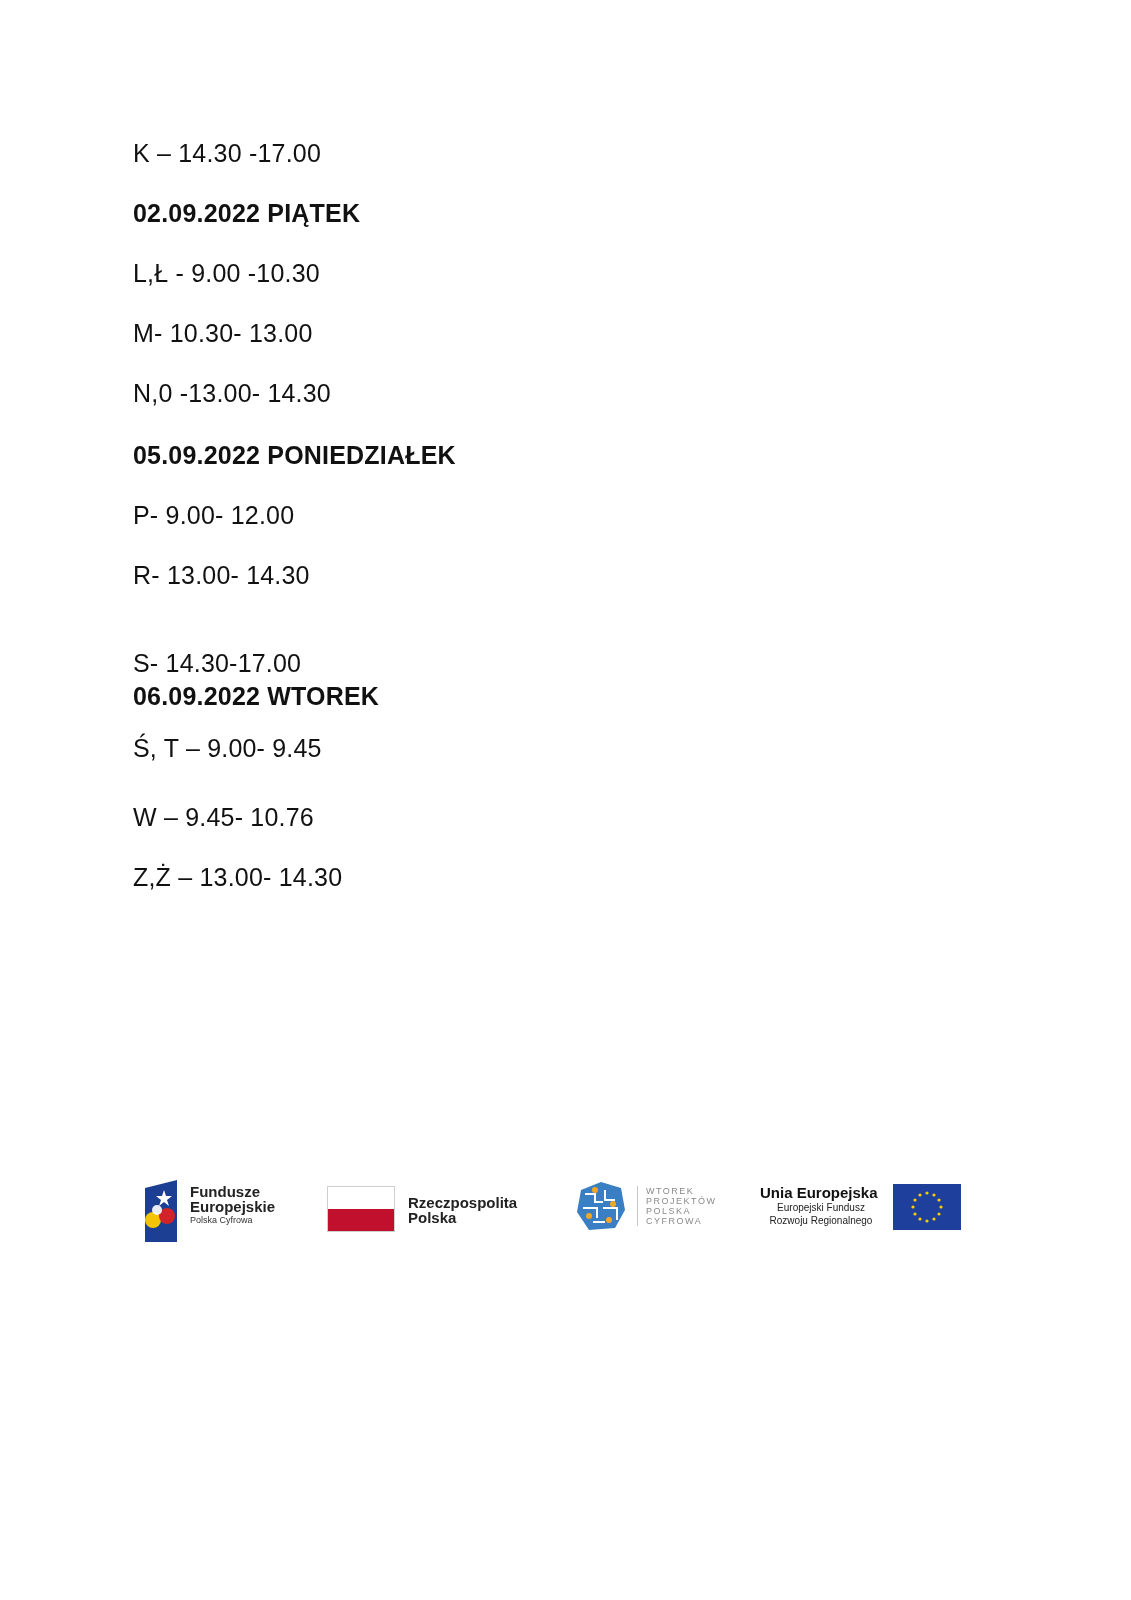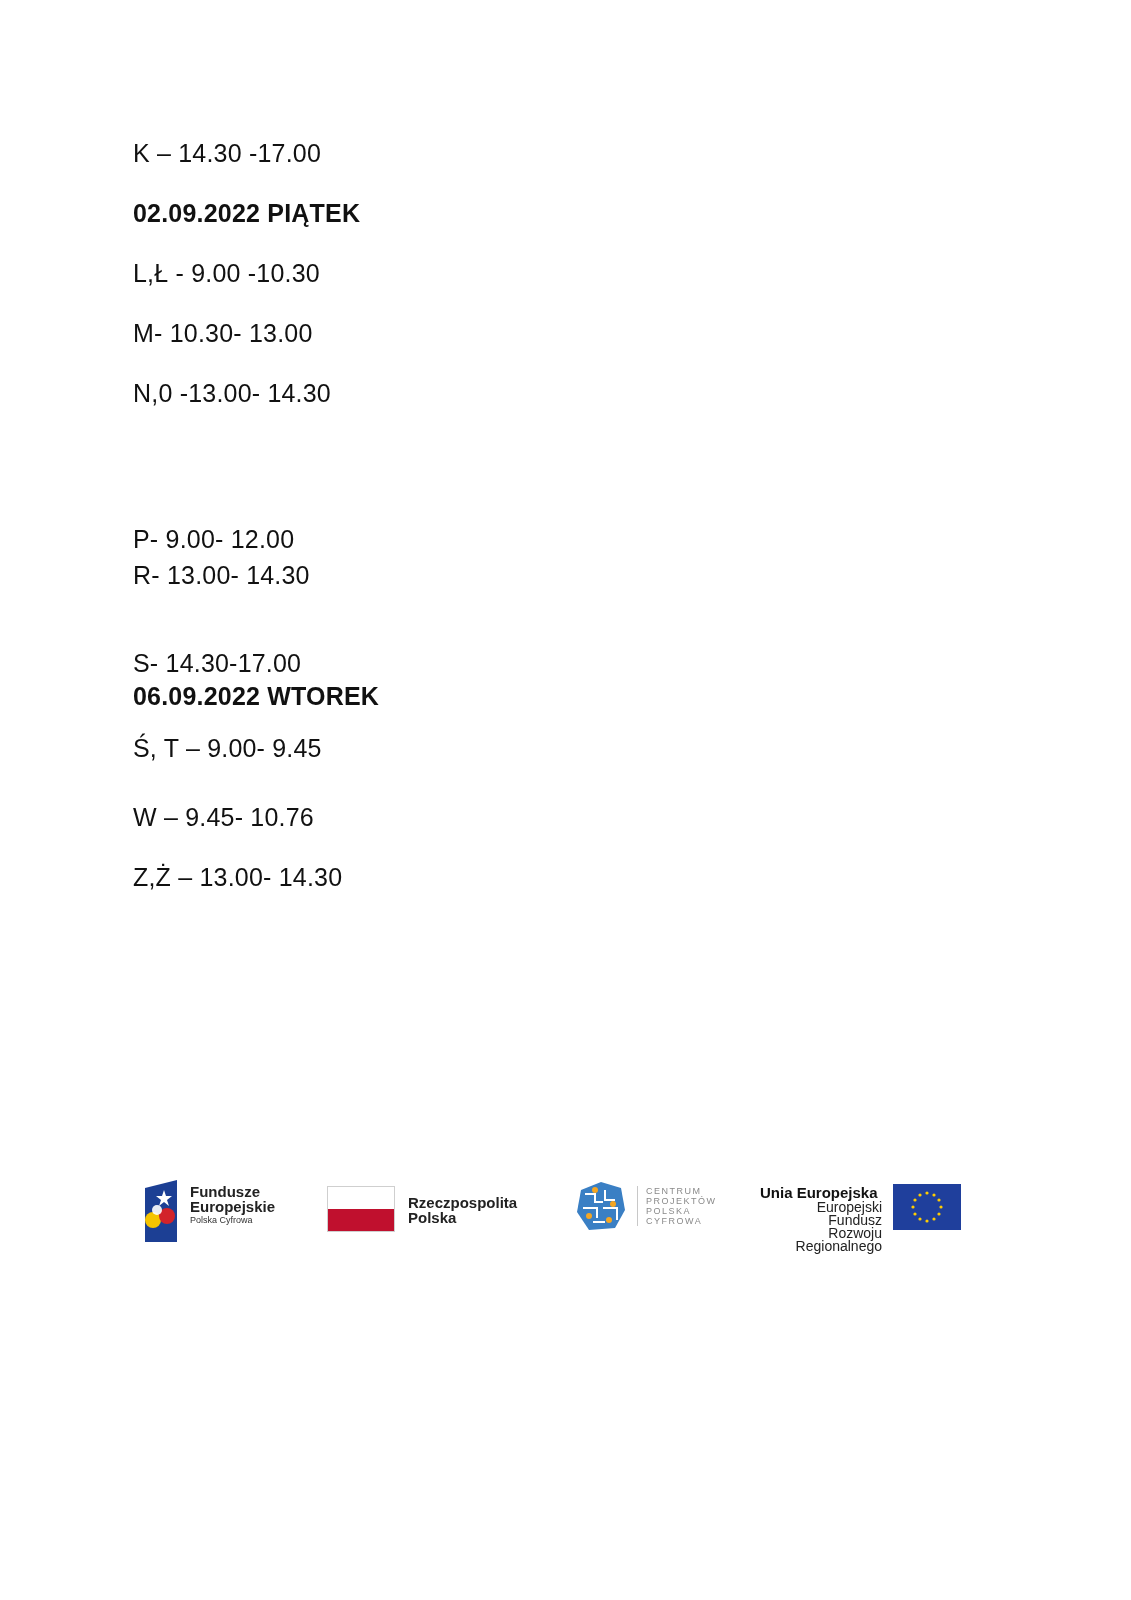--- a/index.html
+++ b/index.html
@@ -7,32 +7,33 @@
     .page { position: absolute; left: 0; top: 0; width: 1131px; height: 1600px; border-radius: 12px; }
     .line { position: absolute; left: 133px; font-size: 25px; line-height: 30px; white-space: nowrap; letter-spacing: 0.2px; }
     .line.bold { font-weight: bold; }
     .footer { position: absolute; top: 1192px; left: 130px; width: 860px; height: 70px; }
     .logo { position: absolute; top: 0; height: 70px; }
     .fe-text .t1 { font-size: 15px; font-weight: bold; line-height: 15px; color: #222; }
     .fe-text .t2 { font-size: 9px; line-height: 12px; color: #333; }
     .rp-text { font-size: 15px; font-weight: bold; line-height: 15px; color: #222; }
     .cp-text { font-size: 9px; letter-spacing: 1.5px; line-height: 10px; color: #8a8a8a; }
     .ue-title { font-size: 15px; font-weight: bold; line-height: 17px; color: #111; }
-    .ue-sub { font-size: 14px; line-height: 13px; color: #222; text-align: right; }
+    .ue-sub { font-size: 10px; line-height: 13px; color: #222; text-align: center; }
   </style>
 </head>
 <body>
 
 <div class="page">
   <div class="line" style="top:138px">K – 14.30 -17.00</div>
   <div class="line bold" style="top:198px">02.09.2022 PIĄTEK</div>
   <div class="line" style="top:258px">L,Ł - 9.00 -10.30</div>
   <div class="line" style="top:318px">M- 10.30- 13.00</div>
   <div class="line" style="top:378px">N,0 -13.00- 14.30</div>
-  <div class="line" style="top:524px">P- 9.00- 12.00</div>
+  <div class="line bold" style="top:440px">05.09.2022 PONIEDZIAŁEK</div>
+  <div class="line" style="top:500px">P- 9.00- 12.00</div>
   <div class="line" style="top:560px">R- 13.00- 14.30</div>
   <div class="line" style="top:648px">S- 14.30-17.00</div>
   <div class="line bold" style="top:681px">06.09.2022 WTOREK</div>
   <div class="line" style="top:733px">Ś, T – 9.00- 9.45</div>
   <div class="line" style="top:802px">W – 9.45- 10.76</div>
   <div class="line" style="top:862px">Z,Ż – 13.00- 14.30</div>
 
   <div class="footer">
 
     <div class="logo" style="left:15px; width:140px;">
@@ -65,21 +66,21 @@
       <svg width="52" height="52" viewBox="0 0 52 52" style="position:absolute; left:0; top:-12px;">
         <polygon points="6,10 26,2 46,8 50,30 40,48 14,50 2,32" fill="#3a7fc4"></polygon>
         <path d="M10,14 h10 v8 h8 M30,10 v10 h10 M8,28 h14 v10 M28,28 h14 v12 M18,42 h12" stroke="#ffffff" stroke-width="2" fill="none"></path>
         <circle cx="20" cy="10" r="3" fill="#f5a623"></circle>
         <circle cx="38" cy="24" r="3" fill="#f5a623"></circle>
         <circle cx="14" cy="36" r="3" fill="#f5a623"></circle>
         <circle cx="34" cy="40" r="3" fill="#f5a623"></circle>
       </svg>
       <div style="position:absolute; left:62px; top:-6px; width:1px; height:40px; background:#c8c8c8;"></div>
       <div class="cp-text" style="position:absolute; left:71px; top:-6px;">
-        <div>CENTRUM</div>
+        <div>WTOREK</div>
         <div>PROJEKTÓW</div>
         <div>POLSKA</div>
         <div>CYFROWA</div>
       </div>
     </div>
 
     <div class="logo" style="left:630px; width:232px;">
       <div style="position:absolute; left:0; top:-8px; width:122px;">
         <div class="ue-title">Unia Europejska</div>
         <div class="ue-sub">Europejski Fundusz</div>

